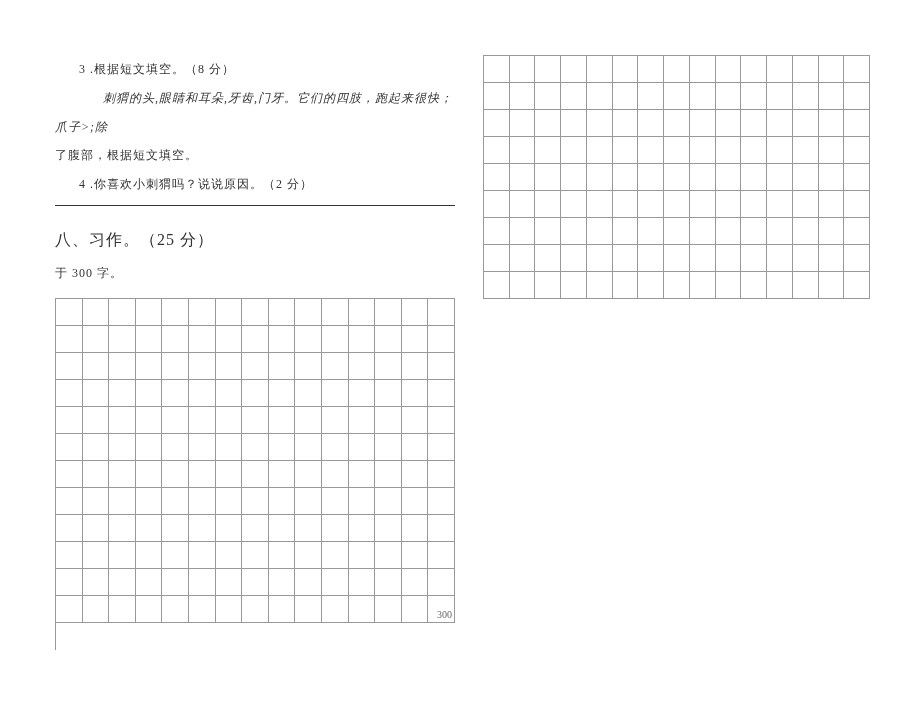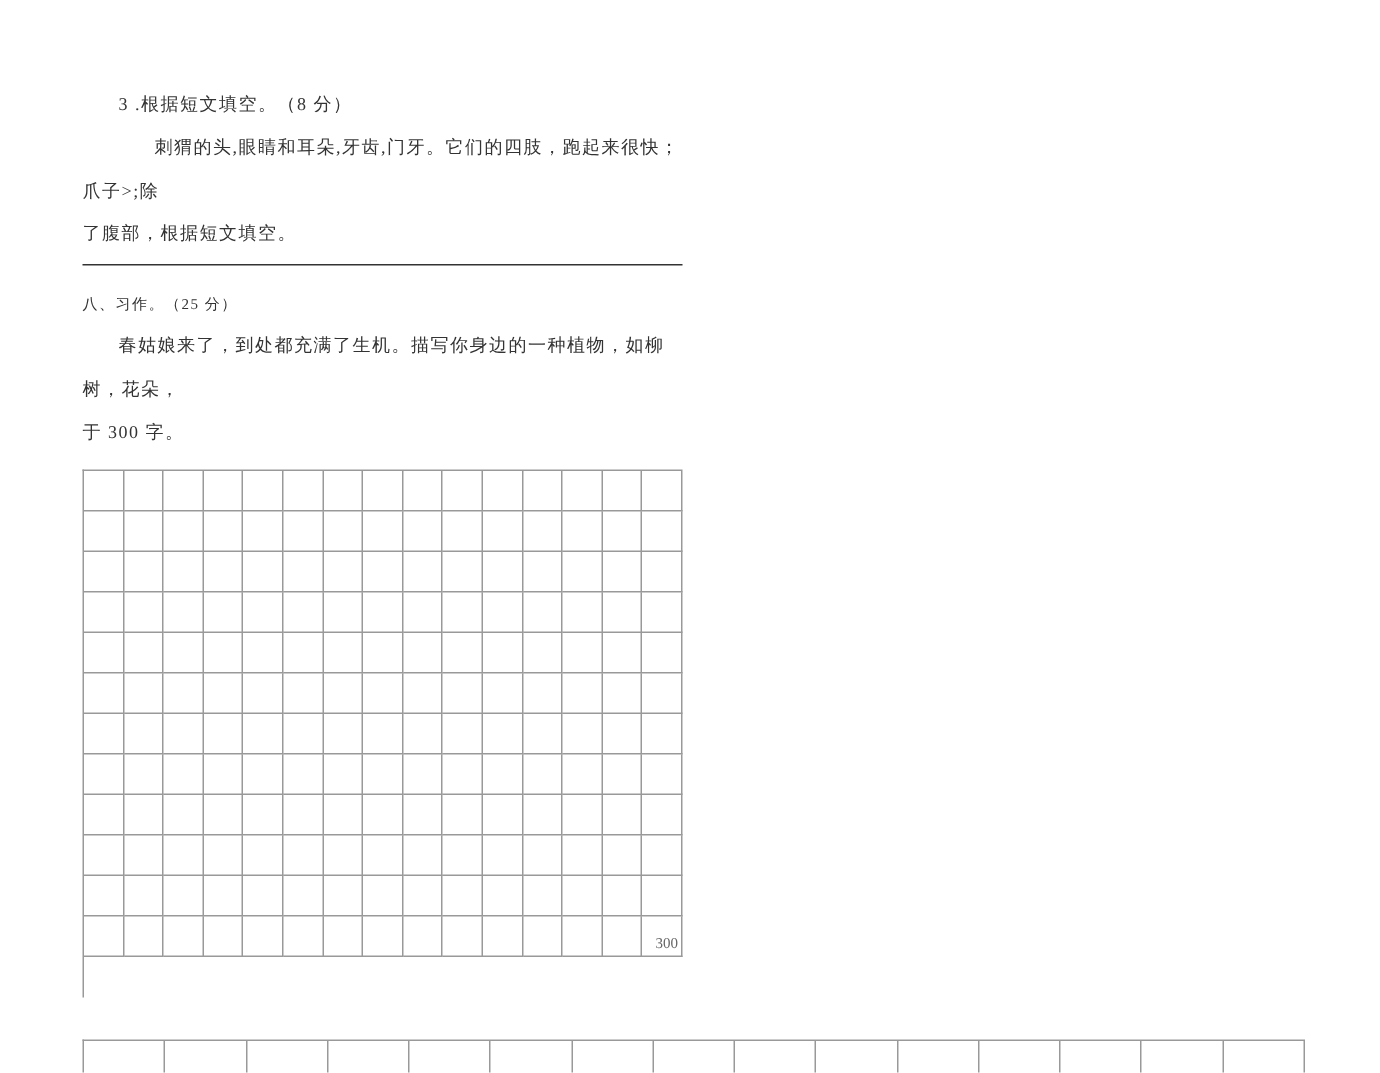--- a/index.html
+++ b/index.html
@@ -11,45 +11,44 @@
       font-size: 13px;
       color: #333;
       position: relative;
     }
     .page {
       width: 920px;
       height: 715px;
       display: flex;
       gap: 28px;
       padding: 55px 50px 0 55px;
-      flex-direction: column;
     }
     .col-left {
       width: 400px;
       flex-shrink: 0;
     }
     .col-right {
       flex: 1;
     }
     .para {
       line-height: 2.4;
       letter-spacing: 1px;
       font-size: 12px;
     }
     .indent1 { text-indent: 2em; }
-    .indent2 { text-indent: 4em; }
+    .indent2 { text-indent: 4em; font-style: italic; }
     .hr-line {
       border: none;
       border-top: 1px solid #333;
       margin: 6px 0 6px 0;
       width: 100%;
     }
     .section-title {
       margin-top: 15px;
-      font-size: 10px;
+      font-size: 16px;
       line-height: 2.4;
       letter-spacing: 1px;
     }
     .writing-grid {
       display: grid;
       border-top: 1px solid #999;
       border-left: 1px solid #999;
     }
     .writing-grid .cell {
       border-right: 1px solid #999;
@@ -77,23 +76,23 @@
     }
   </style>
 </head>
 <body>
 
 <div class="page">
   <div class="col-left">
     <p class="para indent1">3 .根据短文填空。（8 分）</p>
     <p class="para indent2">刺猬的头,眼睛和耳朵,牙齿,门牙。它们的四肢，跑起来很快；爪子&gt;;除</p>
     <p class="para">了腹部，根据短文填空。</p>
+    <p class="para indent1">4 .你喜欢小刺猬吗？说说原因。（2 分）</p>
     <hr class="hr-line">
     <p class="section-title">八、习作。（25 分）</p>
-    <p class="para indent1">春姑娘来了，到处都充满了生机。描写你身边的一种植物，如柳树，花朵，</p>
     <p class="para">于 300 字。</p>
     <div class="writing-grid grid-left grid-left-bottom-open" id="grid-left">
         <div class="cell"></div>
         <div class="cell"></div>
         <div class="cell"></div>
         <div class="cell"></div>
         <div class="cell"></div>
         <div class="cell"></div>
         <div class="cell"></div>
         <div class="cell"></div>

